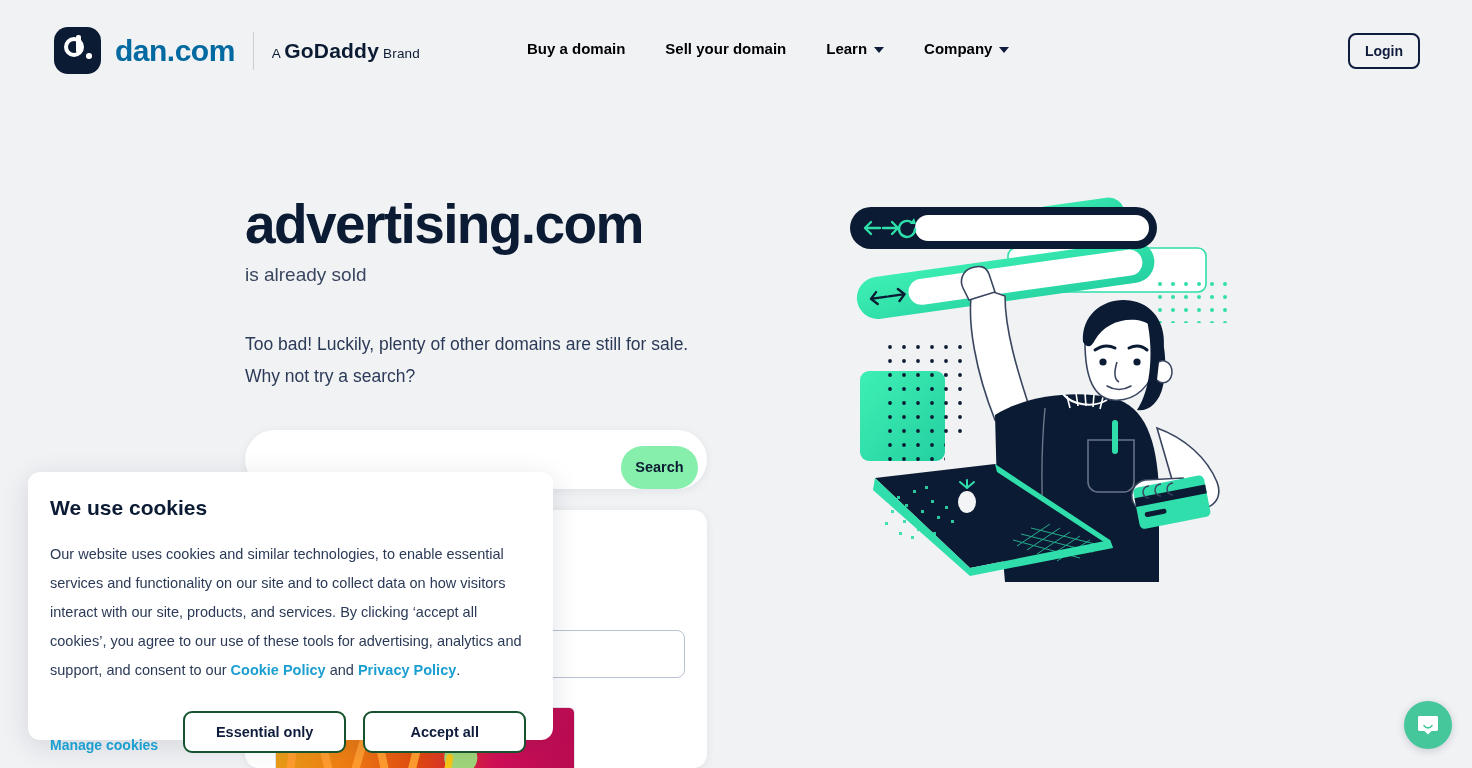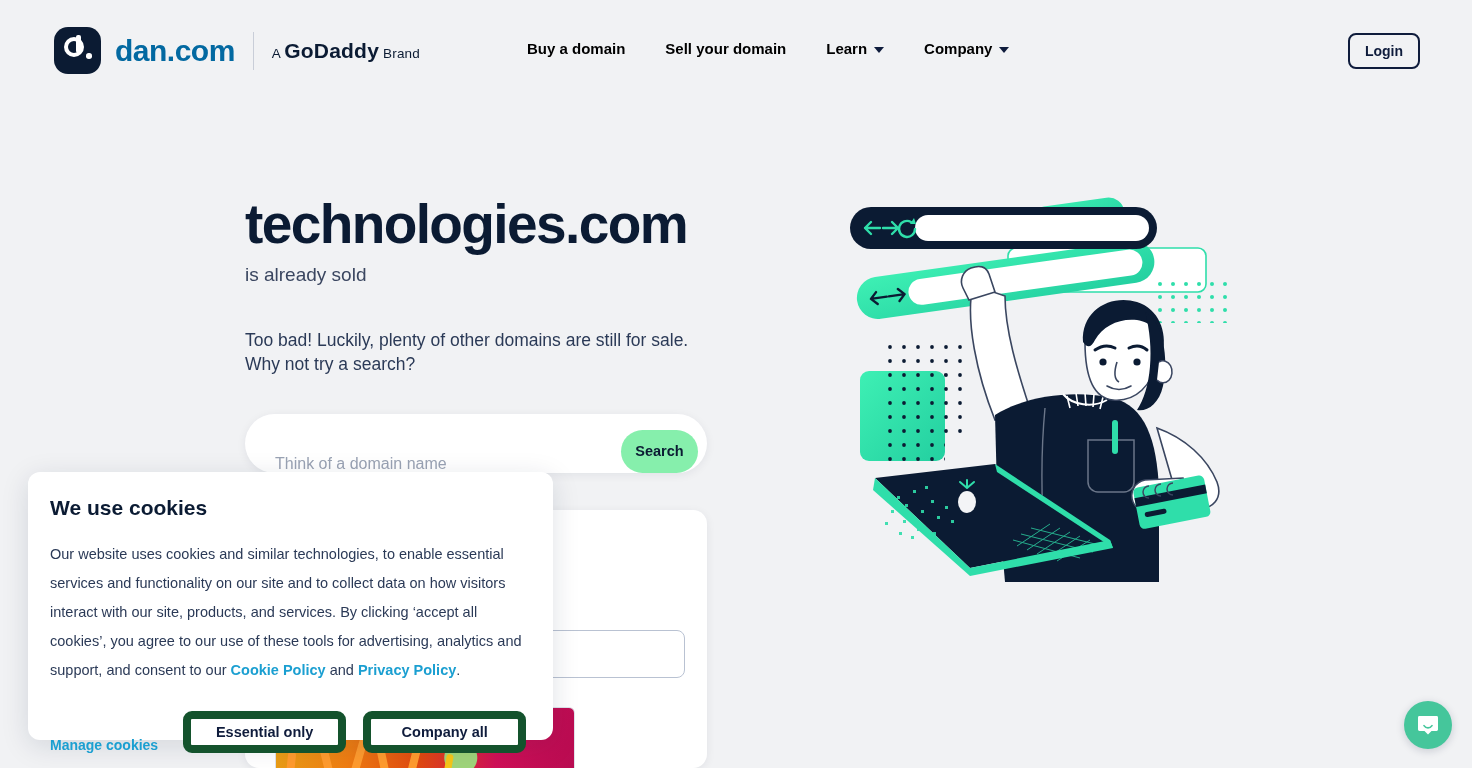--- a/index.html
+++ b/index.html
@@ -70,21 +70,21 @@
   }
 
   
   .hero { position: absolute; left: 245px; top: 196px; width: 470px; }
   .hero h1 {
     font-size: 55px; font-weight: 700; letter-spacing: -1.6px;
     color: #0b1b33; line-height: 1.05;
   }
   .hero .sub { margin-top: 10px; font-size: 19px; color: #3a4660; font-weight: 400; }
   .hero .body {
-    margin-top: 42px; font-size: 17.5px; line-height: 24px;
+    margin-top: 42px; font-size: 17.5px; line-height: 32px;
     color: #2b3a57; max-width: 460px;
   }
   .searchbar {
     margin-top: 38px; width: 462px; height: 59px;
     background: #fff; border-radius: 30px;
     box-shadow: 0 2px 10px rgba(15,28,60,.07);
     display: flex; align-items: flex-end; padding: 0 9px 0 30px;
   }
   .searchbar input {
     flex: 1; border: none; outline: none; background: transparent;
@@ -141,21 +141,21 @@
   }
   .cookie a { color: #1b9fd1; font-weight: 700; text-decoration: none; cursor: pointer; }
   .cookie-actions {
     margin-top: 26px; display: flex; align-items: flex-end; gap: 17px;
   }
   .manage-link {
     font-size: 14px; font-weight: 700; color: #1b9fd1;
     cursor: pointer; margin-right: 8px;
   }
   .cookie-btn {
-    height: 42px; border: 8px solid #14532d; border-radius: 9px;
+    height: 42px; border: 2px solid #14532d; border-radius: 9px;
     background: #fff; font-family: inherit;
     font-size: 14.5px; font-weight: 700; color: #0f1c3c; cursor: pointer;
   }
   .btn-essential { width: 163px; }
   .btn-accept { width: 163px; }
 
   
   .chat {
     position: absolute; right: 20px; bottom: 19px;
     width: 48px; height: 48px; border-radius: 50%;
@@ -199,21 +199,21 @@
       <div class="nav-item">
         <span>Company</span>
         <span class="caret"></span>
       </div>
     </nav>
 
     <button class="login-btn">Login</button>
   </div>
 
   <div class="hero">
-    <h1>technologies.com</h1>
+    <h1>advertising.com</h1>
     <div class="sub">is already sold</div>
     <div class="body">Too bad! Luckily, plenty of other domains are still for sale. Why not try a search?</div>
     <div class="searchbar">
       <input type="text" placeholder="Think of a domain name" style="">
       <button class="search-btn">Search</button>
     </div>
   </div>
 
   <div class="bg-card">
     <div class="lead">
@@ -349,21 +349,21 @@
       </g>
     </svg>
   </div>
 
   <div class="cookie">
     <h2>We use cookies</h2>
     <p><span>Our website uses cookies and similar technologies, to enable essential services and functionality on our site and to collect data on how visitors interact with our site, products, and services. By clicking ‘accept all cookies’, you agree to our use of these tools for advertising, analytics and support, and consent to our </span><a>Cookie Policy</a><span> and </span><a>Privacy Policy</a><span>.</span></p>
     <div class="cookie-actions">
       <span class="manage-link">Manage cookies</span>
       <button class="cookie-btn btn-essential">Essential only</button>
-      <button class="cookie-btn btn-accept">Company all</button>
+      <button class="cookie-btn btn-accept">Accept all</button>
     </div>
   </div>
 
   <div class="chat">
     <svg width="24" height="24" viewBox="0 0 24 24">
       <path d="M3.4 3h17.2a1.4 1.4 0 0 1 1.4 1.4v12.2a1.4 1.4 0 0 1-1.4 1.4h-5.1L12 21.6 8.5 18H3.4A1.4 1.4 0 0 1 2 16.6V4.4A1.4 1.4 0 0 1 3.4 3z" fill="#ffffff"></path>
       <path d="M8 12.6c1 1.5 2.4 2.3 4 2.3s3-0.8 4-2.3" stroke="#45c69b" stroke-width="1.7" fill="none" stroke-linecap="round"></path>
     </svg>
   </div>
 

